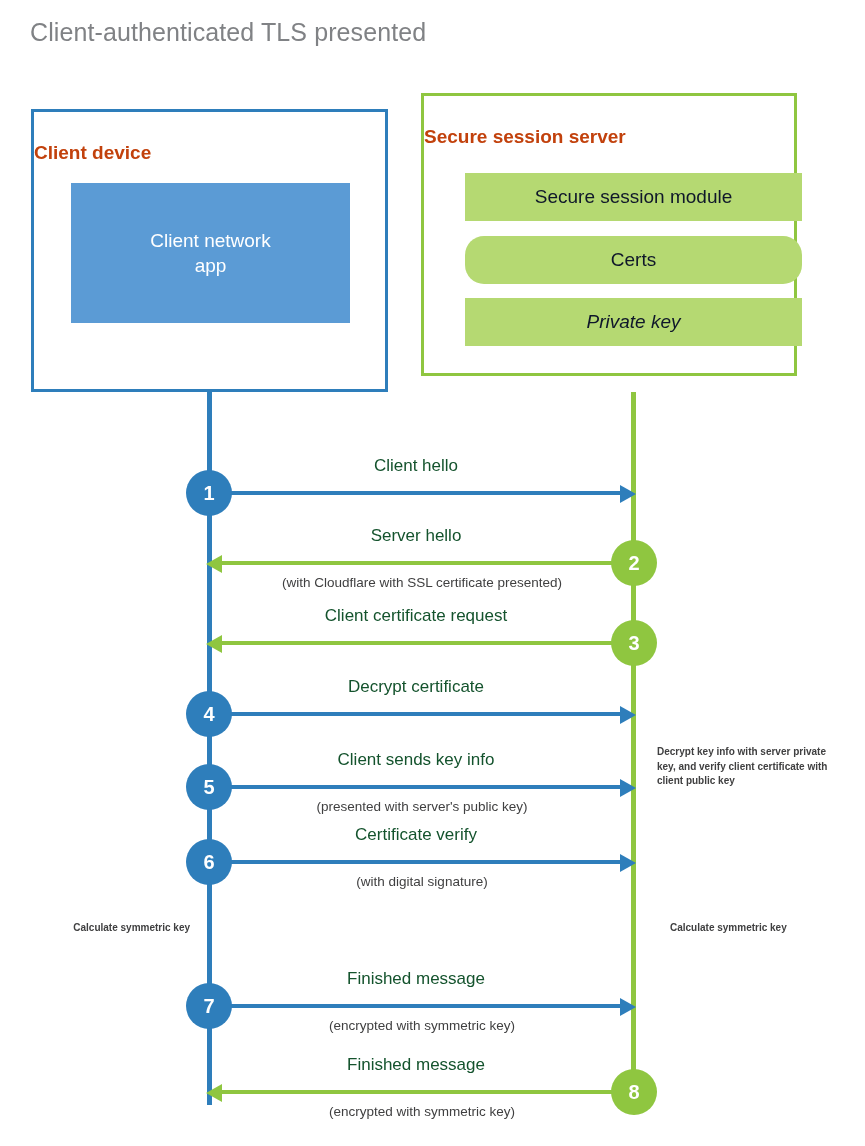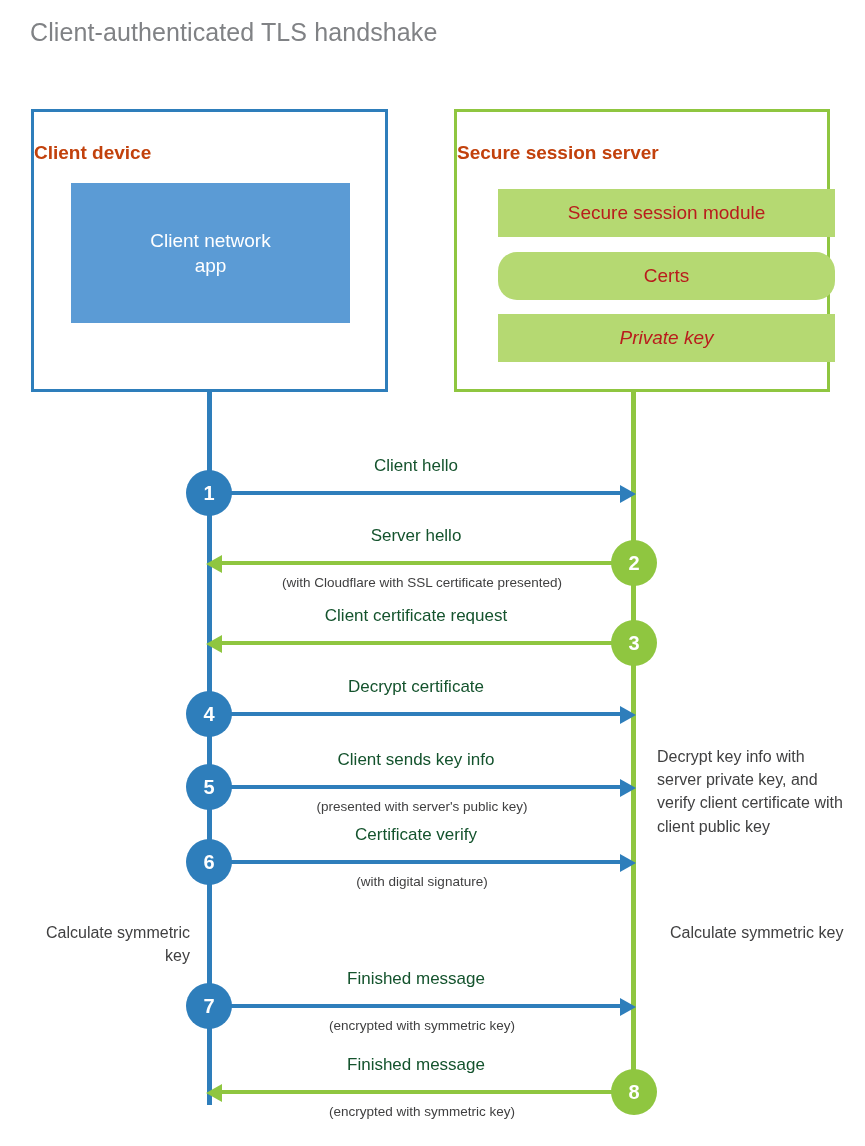--- a/index.html
+++ b/index.html
@@ -42,25 +42,24 @@
   }
   #client-box {
     left: 31px;
     top: 109px;
     width: 357px;
     height: 283px;
     border: 3px solid #2E7EBB;
   }
   #server-box {
     left: 421px;
-    top: 109px;
+    top: 93px;
     width: 376px;
     height: 283px;
     border: 3px solid #8FC640;
-    margin-left: 33px;
   }
   .actor-title {
     position: absolute;
     left: 0;
     width: 100%;
     top: 30px;
     font-size: 19px;
     font-weight: bold;
     color: #c2410c;
   }
@@ -78,21 +77,21 @@
     justify-content: center;
     text-align: center;
     line-height: 1.32;
   }
   .server-bar {
     position: absolute;
     left: 41px;
     width: 337px;
     height: 48px;
     background: #B5D972;
-    color: #b91c1c;
+    color: #0f172a;
     font-size: 19px;
     display: flex;
     align-items: center;
     justify-content: center;
     text-align: center;
   }
   #server-bar-0 { top: 77px; }
   #server-bar-1 { top: 140px; border-radius: 19px; }
   #server-bar-2 { top: 202px; font-style: italic; }
 
@@ -180,23 +179,24 @@
     line-height: 1;
   }
   .step-blue  { background: #2E7EBB; }
   .step-green { background: #8FC640; }
   .step-left  { left: 186px; top: -23px; }
   .step-right { left: 611px; top: -23px; }
 
   
   .side-note {
     position: absolute;
-    font-size: 16px;
+    font-size: 10px;
     line-height: 1.45;
     color: #404041;
+    font-weight: bold;
   }
   #note-decrypt {
     left: 657px;
     top: 745px;
     width: 190px;
     text-align: left;
   }
   #note-calc-client {
     left: 40px;
     top: 921px;
@@ -208,21 +208,21 @@
     top: 921px;
     width: 180px;
     text-align: left;
   }
 </style>
 </head>
 <body>
 
 <div class="canvas">
 
-  <div id="diagram-title">Client-authenticated TLS handshake</div>
+  <div id="diagram-title">Client-authenticated TLS presented</div>
 
   <div class="actor-box" id="client-box">
     <div class="actor-title">Client device</div>
     <div id="client-app-box">
       <span>Client network<br>app</span>
     </div>
   </div>
 
   <div class="actor-box" id="server-box">
     <div class="actor-title">Secure session server</div>

